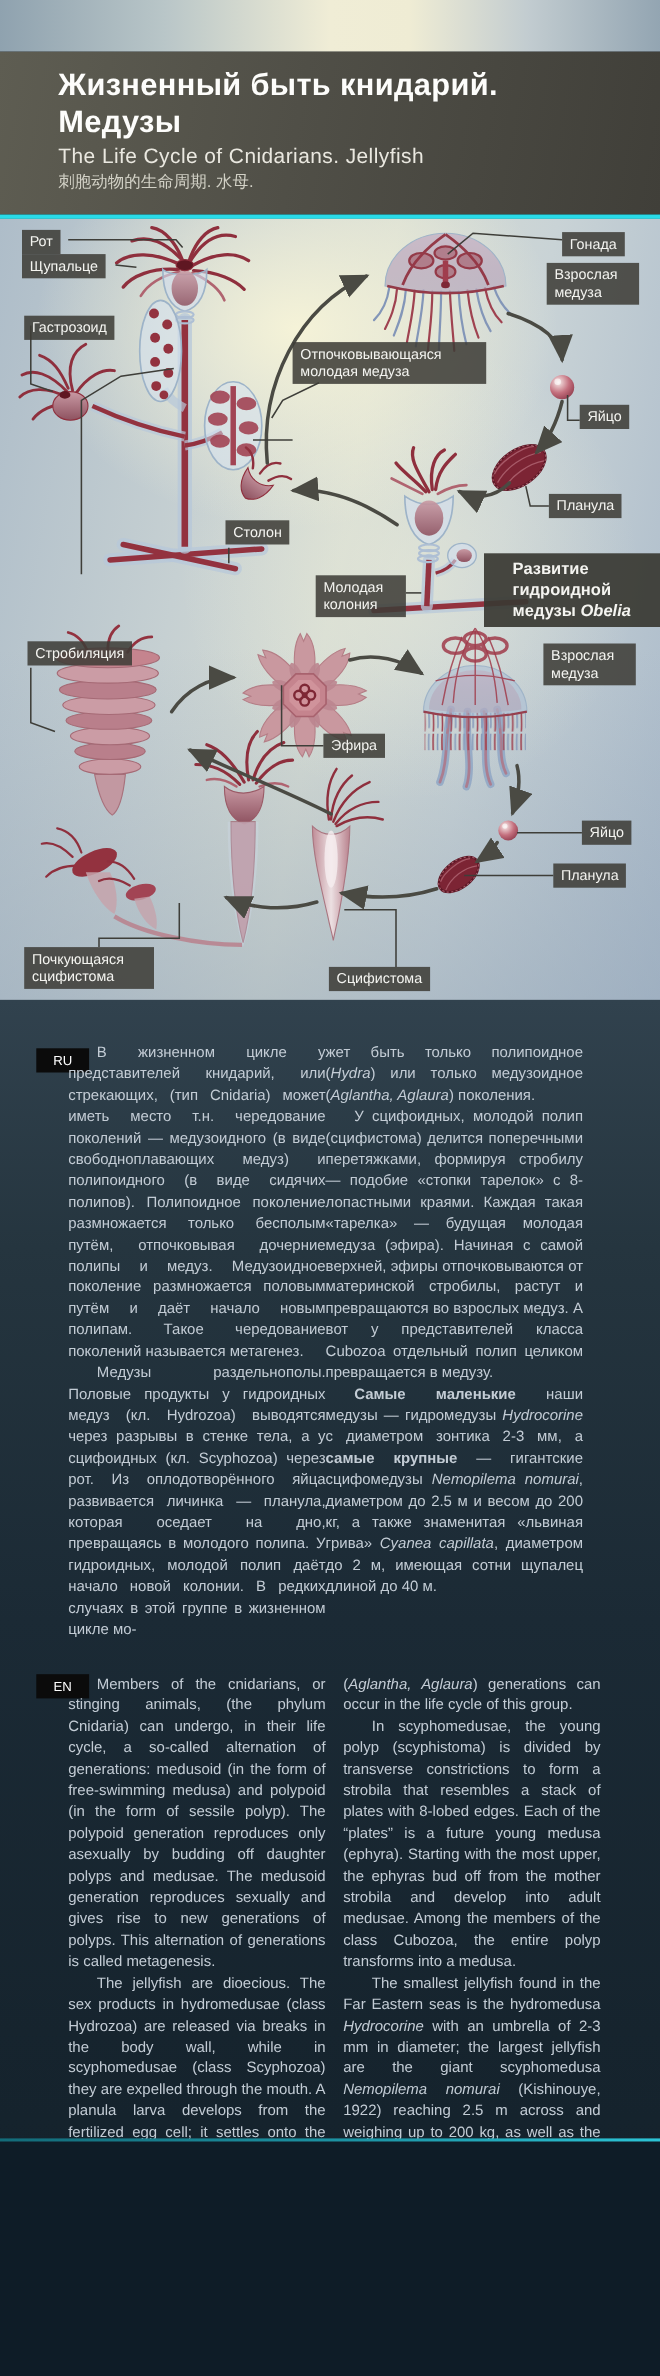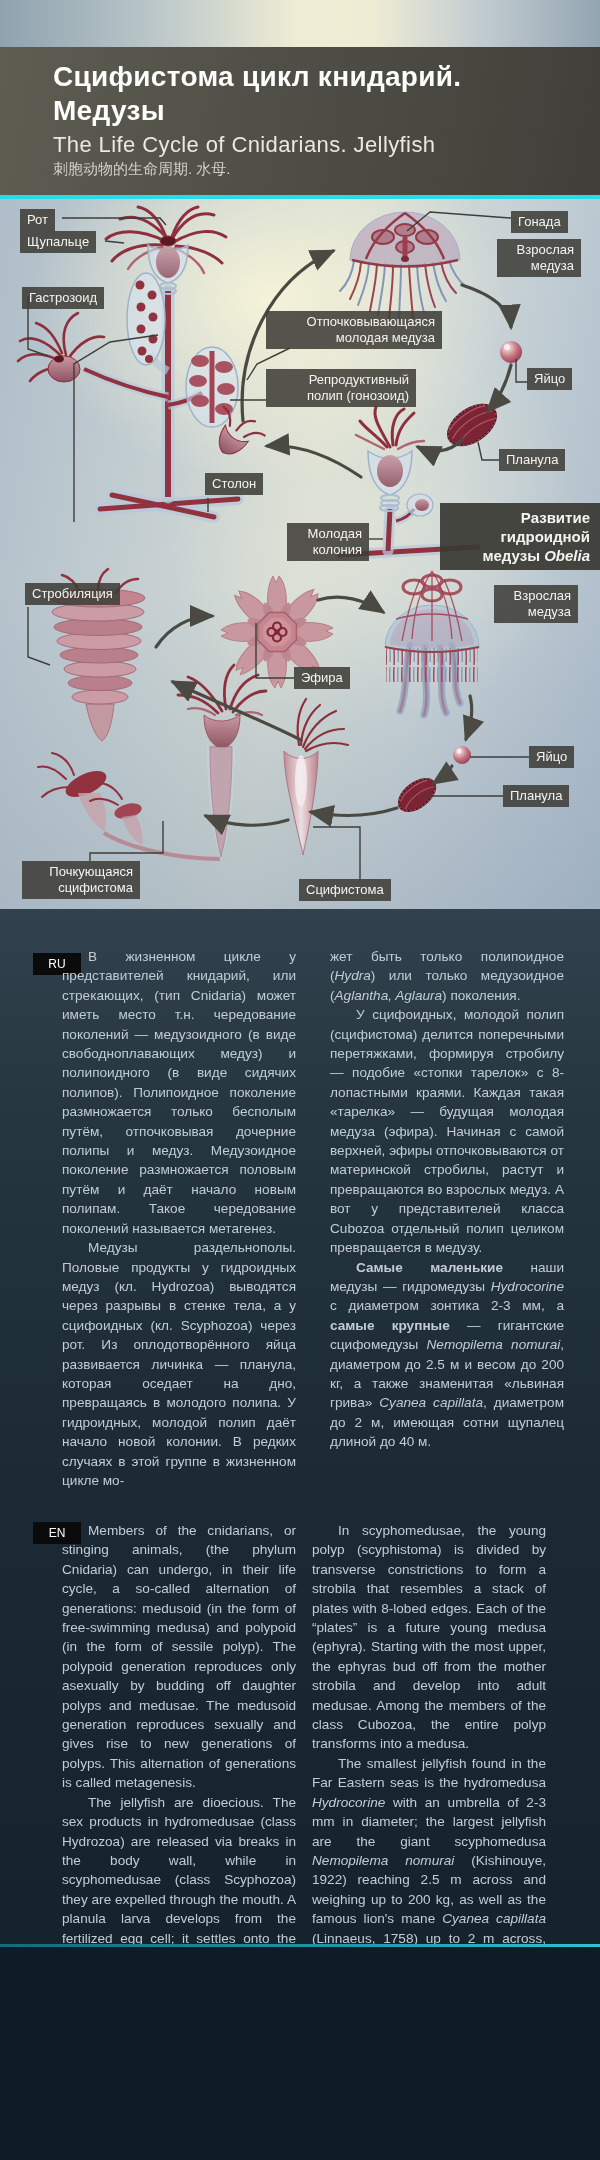--- a/index.html
+++ b/index.html
@@ -6,30 +6,30 @@
   .page{position:relative;width:600px;height:2160px;overflow:hidden;
         font-family:"Liberation Sans","DejaVu Sans",sans-serif;}
   
   .top-strip{position:absolute;left:0;top:0;width:600px;height:47px;
     background:linear-gradient(90deg,#8fa2af 0%,#b9c6c8 25%,#f0edd6 50%,#efecd4 62%,#c2ccd0 80%,#93a5b2 100%);}
   
   .hdr{position:absolute;left:0;top:47px;width:600px;height:148px;box-sizing:border-box;
     background:linear-gradient(100deg,#5e5d52 0%,#504f47 45%,#403f39 100%);
     padding:13px 0 0 53px;}
   .hdr h1{margin:0;font-size:28px;line-height:34px;color:#fdfdfb;font-weight:bold;letter-spacing:.3px;}
-  .hdr .sub{margin-top:4px;font-size:22px;letter-spacing:.4px;color:#eae8e0;}
+  .hdr .sub{margin-top:4px;font-size:19px;letter-spacing:.4px;color:#eae8e0;}
   .hdr .zh{margin-top:2px;font-size:15px;color:#d2d1c6;}
   .cyan{position:absolute;left:0;top:195px;width:600px;height:4px;background:#29dbe8;}
   
   .diagram{position:absolute;left:0;top:199px;width:600px;height:710px;
     background:
       radial-gradient(ellipse 340px 260px at 45% 14%, rgba(247,244,216,.95), rgba(247,244,216,0) 70%),
       radial-gradient(ellipse 300px 300px at 62% 45%, rgba(238,238,216,.45), rgba(238,238,216,0) 70%),
       linear-gradient(180deg, rgba(160,178,194,0) 55%, rgba(148,166,184,.5) 100%),
-      linear-gradient(100deg,#aebdc9 0%,#c6d0d2 30%,#d6dcd4 50%,#c9d3d6 70%,#aabaca 100%); text-align: right;}
+      linear-gradient(100deg,#aebdc9 0%,#c6d0d2 30%,#d6dcd4 50%,#c9d3d6 70%,#aabaca 100%);}
   .diagram svg{position:absolute;left:0;top:0;}
   .lbl{position:absolute;background:rgba(62,61,55,.87);color:#f4f4f0;
     font-size:13px;line-height:16px;padding:3px 7px;white-space:nowrap;}
   .lbl.wrap{white-space:normal;}
   .lbl.hd{background:rgba(56,56,50,.92);font-weight:bold;font-size:15px;line-height:19px;
     padding:5px 26px;white-space:normal;}
   .lbl.hd .sp{font-style:italic;}
   
   .panel{position:absolute;left:0;top:909px;width:600px;height:1251px;
     background:linear-gradient(180deg,#31424e 0%,#25353f 18%,#1b2a35 45%,#16242e 75%,#12202a 100%);}
@@ -45,21 +45,21 @@
     background:linear-gradient(90deg,#136b79 0%,#1d95a6 55%,#2cc4d6 100%);}
   .footer{position:absolute;left:0;top:1038px;width:600px;height:213px;background:#0e1c27;}
 </style>
 </head>
 <body>
 
 <div class="page">
   <div class="top-strip"></div>
 
   <header class="hdr">
-    <h1><span>Сцифистома цикл книдарий.</span><br><span>Медузы</span></h1>
+    <h1><span>Жизненный быть книдарий.</span><br><span>Медузы</span></h1>
     <div class="sub">The Life Cycle of Cnidarians. Jellyfish</div>
     <div class="zh">刺胞动物的生命周期. 水母.</div>
   </header>
 
   <div class="cyan"></div>
 
   <section class="diagram">
     <svg width="600" height="710" viewBox="0 0 600 710">
       <defs>
         <marker id="ah" markerWidth="9" markerHeight="8" refX="7" refY="3.5" orient="auto">
@@ -416,21 +416,20 @@
         <path d="M360,680 L360,628 L313,628"></path>
       </g>
     </svg>
 
     <div class="lbl" style="left:20px;top:10px">Рот</div>
     <div class="lbl" style="left:20px;top:32px">Щупальце</div>
     <div class="lbl" style="left:22px;top:88px">Гастрозоид</div>
     <div class="lbl" style="left:511px;top:12px">Гонада</div>
     <div class="lbl wrap" style="left:497px;top:40px;width:70px">Взрослая медуза</div>
     <div class="lbl wrap" style="left:266px;top:112px;width:162px">Отпочковывающаяся молодая медуза</div>
-    <div class="lbl wrap" style="left:266px;top:170px;width:136px">Репродуктивный полип (гонозоид)</div>
     <div class="lbl" style="left:527px;top:169px">Яйцо</div>
     <div class="lbl" style="left:499px;top:250px">Планула</div>
     <div class="lbl wrap" style="left:287px;top:324px;width:68px">Молодая колония</div>
     <div class="lbl" style="left:205px;top:274px">Столон</div>
     <div class="lbl" style="left:25px;top:384px">Стробиляция</div>
     <div class="lbl" style="left:294px;top:468px">Эфира</div>
     <div class="lbl wrap" style="left:494px;top:386px;width:70px">Взрослая медуза</div>
     <div class="lbl" style="left:529px;top:547px">Яйцо</div>
     <div class="lbl" style="left:503px;top:586px">Планула</div>
     <div class="lbl wrap" style="left:22px;top:662px;width:104px">Почкующаяся сцифистома</div>
@@ -440,32 +439,33 @@
       <span>Развитие гидроидной медузы </span><span class="sp">Obelia</span>
     </div>
   </section>
 
   <section class="panel">
     <div class="badge" style="top:44px">RU</div>
     <div class="col" style="left:62px;top:38px">
         <p class="ind"><span>В жизненном цикле у представителей книдарий, или стрекающих, (тип Cnidaria) может иметь место т.н. чередование поколений — медузоидного (в виде свободноплавающих медуз) и полипоидного (в виде сидячих полипов). Полипоидное поколение размножается только бесполым путём, отпочковывая дочерние полипы и медуз. Медузоидное поколение размножается половым путём и даёт начало новым полипам. Такое чередование поколений называется метагенез.</span></p>
         <p class="ind"><span>Медузы раздельнополы. Половые продукты у гидроидных медуз (кл. Hydrozoa) выводятся через разрывы в стенке тела, а у сцифоидных (кл. Scyphozoa) через рот. Из оплодотворённого яйца развивается личинка — планула, которая оседает на дно, превращаясь в молодого полипа. У гидроидных, молодой полип даёт начало новой колонии. В редких случаях в этой группе в жизненном цикле мо-</span></p>
       </div>
-    <div class="col" style="left:330px;top:38px">
+    <div class="col" style="left:296px;top:38px">
         <p><span>жет быть только полипоидное (</span><span class="it">Hydra</span><span>) или только медузоидное (</span><span class="it">Aglantha, Aglaura</span><span>) поколения.</span></p>
         <p class="ind"><span>У сцифоидных, молодой полип (сцифистома) делится поперечными перетяжками, формируя стробилу — подобие «стопки тарелок» с 8-лопастными краями. Каждая такая «тарелка» — будущая молодая медуза (эфира). Начиная с самой верхней, эфиры отпочковываются от материнской стробилы, растут и превращаются во взрослых медуз. А вот у представителей класса Cubozoa отдельный полип целиком превращается в медузу.</span></p>
         <p class="ind"><span class="bd">Самые маленькие</span><span> наши медузы — гидромедузы </span><span class="it">Hydrocorine</span><span> с диаметром зонтика 2-3 мм, а </span><span class="bd">самые крупные</span><span> — гигантские сцифомедузы </span><span class="it">Nemopilema nomurai</span><span>, диаметром до 2.5 м и весом до 200 кг, а также знаменитая «львиная грива» </span><span class="it">Cyanea capillata</span><span>, диаметром до 2 м, имеющая сотни щупалец длиной до 40 м.</span></p>
       </div>
 
     <div class="badge" style="top:613px">EN</div>
     <div class="col" style="left:62px;top:612px">
         <p class="ind"><span>Members of the cnidarians, or stinging animals, (the phylum Cnidaria) can undergo, in their life cycle, a so-called alternation of generations: medusoid (in the form of free-swimming medusa) and polypoid (in the form of sessile polyp). The polypoid generation reproduces only asexually by budding off daughter polyps and medusae. The medusoid generation reproduces sexually and gives rise to new generations of polyps. This alternation of generations is called metagenesis.</span></p>
         <p class="ind"><span>The jellyfish are dioecious. The sex products in hydromedusae (class Hydrozoa) are released via breaks in the body wall, while in scyphomedusae (class Scyphozoa) they are expelled through the mouth. A planula larva develops from the fertilized egg cell; it settles onto the bottom and turns into a young polyp. In hydrozoans, the young polyp gives rise to a new colony. In rare cases, only polypoid (</span><span class="it">Hydra</span><span>) or only medusoid</span></p>
       </div>
     <div class="col" style="left:312px;top:612px">
+        <p><span>(</span><span class="it">Aglantha, Aglaura</span><span>) generations can occur in the life cycle of this group.</span></p>
         <p class="ind"><span>In scyphomedusae, the young polyp (scyphistoma) is divided by transverse constrictions to form a strobila that resembles a stack of plates with 8-lobed edges. Each of the “plates” is a future young medusa (ephyra). Starting with the most upper, the ephyras bud off from the mother strobila and develop into adult medusae. Among the members of the class Cubozoa, the entire polyp transforms into a medusa.</span></p>
         <p class="ind"><span>The smallest jellyfish found in the Far Eastern seas is the hydromedusa </span><span class="it">Hydrocorine</span><span> with an umbrella of 2-3 mm in diameter; the largest jellyfish are the giant scyphomedusa </span><span class="it">Nemopilema nomurai</span><span> (Kishinouye, 1922) reaching 2.5 m across and weighing up to 200 kg, as well as the famous lion's mane </span><span class="it">Cyanea capillata</span><span> (Linnaeus, 1758) up to 2 m across, with hundreds of tentacles  up to 40 m long.</span></p>
       </div>
 
     <div class="cyan2"></div>
     <div class="footer"></div>
   </section>
 </div>
 
 </body></html>

